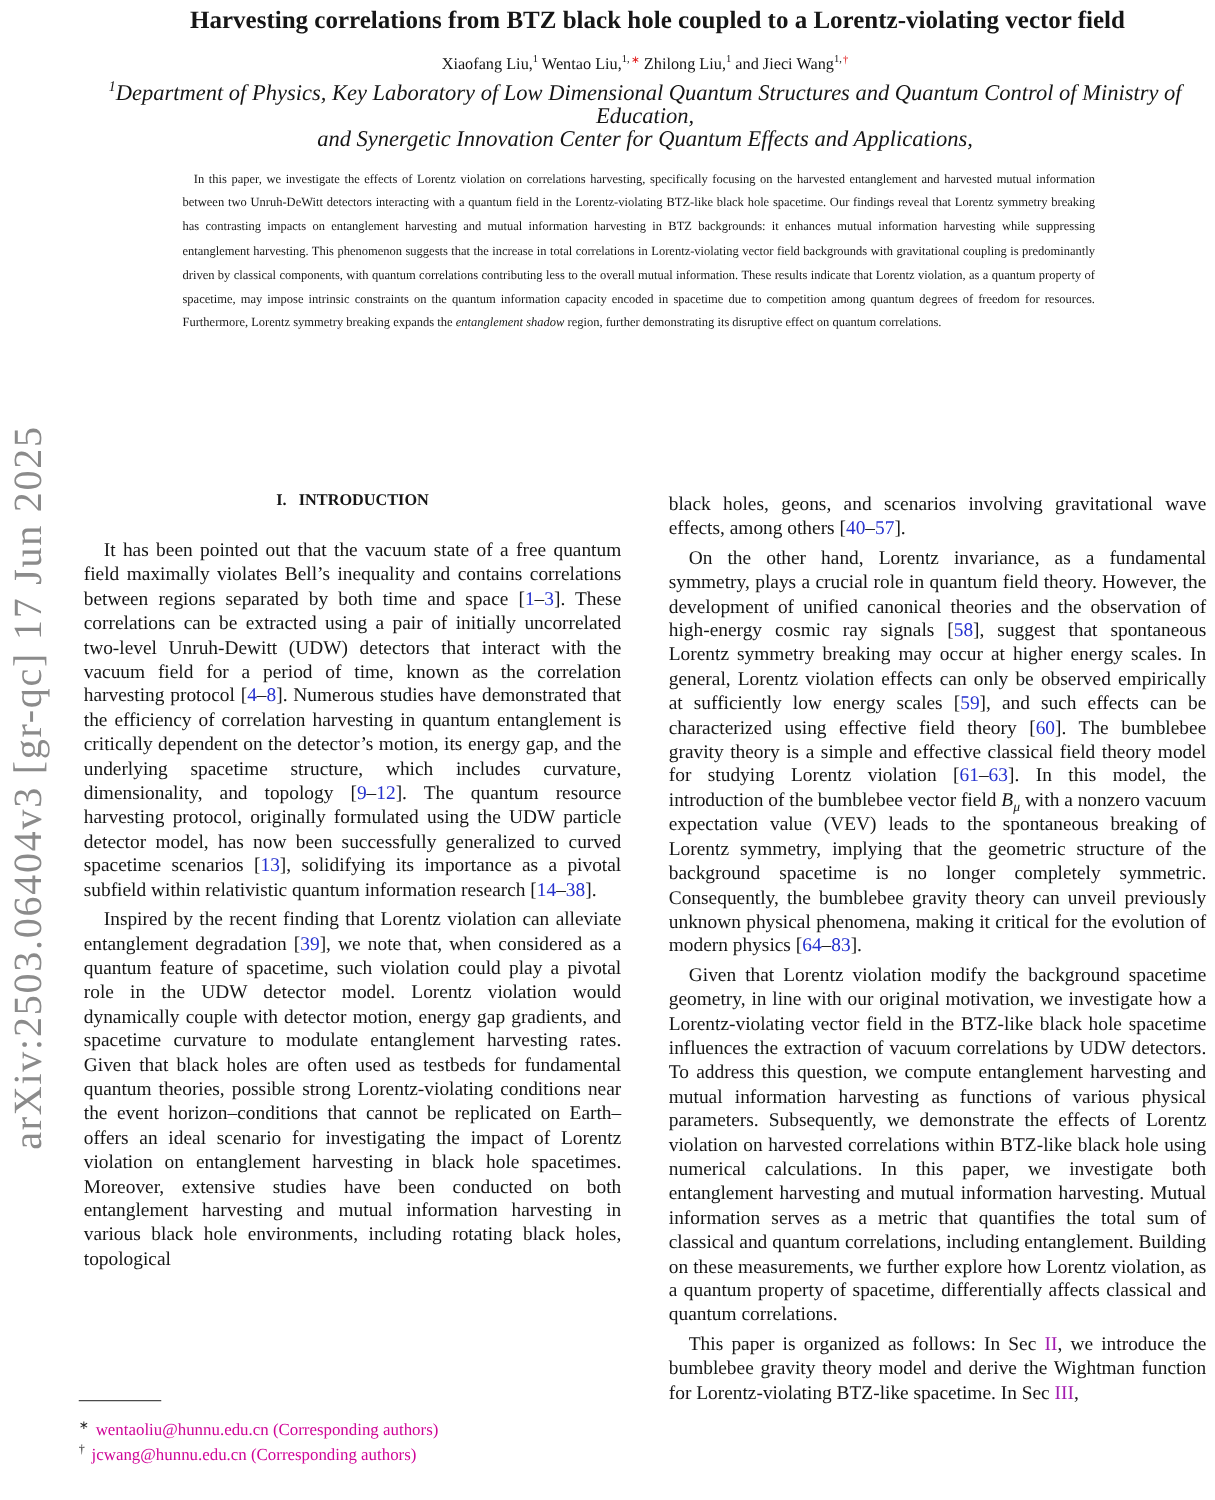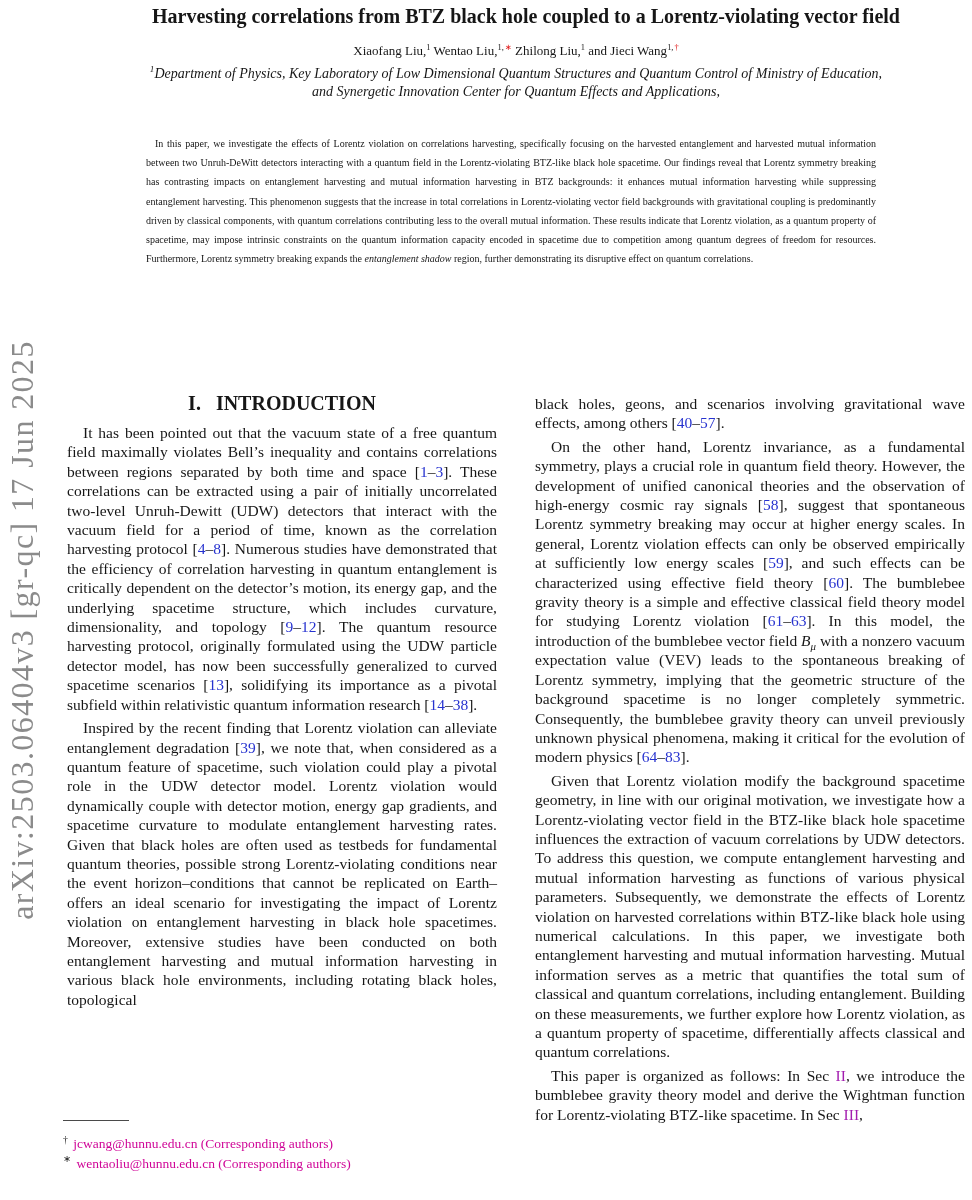--- a/index.html
+++ b/index.html
@@ -28,37 +28,37 @@
   #title{
     position:absolute;top:4px;left:73px;width:906px;
     text-align:center;font-weight:bold;font-size:20px;line-height:24px;
   }
   #authors{
     position:absolute;top:41px;left:63px;width:906px;
     text-align:center;font-size:13px;line-height:19px;
   }
   #affiliation{
     position:absolute;top:65px;left:63px;width:906px;
-    text-align:center;font-style:italic;font-size:14px;line-height:18.4px;
+    text-align:center;font-style:italic;font-size:18px;line-height:18.4px;
   }
   
   #abstract{
     position:absolute;top:134px;left:146px;width:730px;
     font-size:10px;line-height:19.2px;text-align:justify;
     text-indent:9px;
   }
   
   .col{position:absolute;top:390px;width:438px;overflow:hidden;}
   #col-left{left:63px;height:722px;}
   #col-right{left:531px;height:810px;}
   .col p{margin:4px;font-size:15.5px;line-height:19.4px;text-align:justify;}
   .col p.indent{text-indent:16px;}
   #sec-heading{
-    text-align:center;font-weight:bold;font-size:20px;
-    margin:2px 0 8px 0;
+    text-align:center;font-weight:bold;font-size:13px;
+    margin:2px 0 23px 0;
   }
   
   #footnote-block{position:absolute;left:63px;top:1120px;width:438px;}
   #footnote-rule{width:66px;border:none;border-top:1.6px solid #4a4a4a;margin:0 0 13px 0;}
   .footnote{font-size:13.5px;line-height:19.5px;margin:0;}
   
   .s-p{}
   .s-cite{color:#2632cf;}
   .s-red{color:#a21caf;}
   .s-it{font-style:italic;}
@@ -95,17 +95,17 @@
 
   <div id="col-right" class="col">
     <p><span class="s-p">black holes, geons, and scenarios involving gravitational wave effects, among others [</span><span class="s-cite">40</span><span class="s-p">–</span><span class="s-cite">57</span><span class="s-p">].</span></p>
     <p class="indent"><span class="s-p">On the other hand, Lorentz invariance, as a fundamental symmetry, plays a crucial role in quantum field theory. However, the development of unified canonical theories and the observation of high-energy cosmic ray signals [</span><span class="s-cite">58</span><span class="s-p">], suggest that spontaneous Lorentz symmetry breaking may occur at higher energy scales. In general, Lorentz violation effects can only be observed empirically at sufficiently low energy scales [</span><span class="s-cite">59</span><span class="s-p">], and such effects can be characterized using effective field theory [</span><span class="s-cite">60</span><span class="s-p">]. The bumblebee gravity theory is a simple and effective classical field theory model for studying Lorentz violation [</span><span class="s-cite">61</span><span class="s-p">–</span><span class="s-cite">63</span><span class="s-p">]. In this model, the introduction of the bumblebee vector field </span><span class="s-mi">B</span><span class="s-msub">μ</span><span class="s-p"> with a nonzero vacuum expectation value (VEV) leads to the spontaneous breaking of Lorentz symmetry, implying that the geometric structure of the background spacetime is no longer completely symmetric. Consequently, the bumblebee gravity theory can unveil previously unknown physical phenomena, making it critical for the evolution of modern physics [</span><span class="s-cite">64</span><span class="s-p">–</span><span class="s-cite">83</span><span class="s-p">].</span></p>
     <p class="indent"><span class="s-p">Given that Lorentz violation modify the background spacetime geometry, in line with our original motivation, we investigate how a Lorentz-violating vector field in the BTZ-like black hole spacetime influences the extraction of vacuum correlations by UDW detectors. To address this question, we compute entanglement harvesting and mutual information harvesting as functions of various physical parameters. Subsequently, we demonstrate the effects of Lorentz violation on harvested correlations within BTZ-like black hole using numerical calculations. In this paper, we investigate both entanglement harvesting and mutual information harvesting. Mutual information serves as a metric that quantifies the total sum of classical and quantum correlations, including entanglement. Building on these measurements, we further explore how Lorentz violation, as a quantum property of spacetime, differentially affects classical and quantum correlations.</span></p>
     <p class="indent"><span class="s-p">This paper is organized as follows: In Sec </span><span class="s-red">II</span><span class="s-p">, we introduce the bumblebee gravity theory model and derive the Wightman function for Lorentz-violating BTZ-like spacetime. In Sec </span><span class="s-red">III</span><span class="s-p">,</span></p>
   </div>
 
   <div id="footnote-block">
     <hr id="footnote-rule">
+    <p class="footnote"><span class="s-fnm">∗</span><span class="s-mag"> wentaoliu@hunnu.edu.cn (Corresponding authors)</span></p>
     <p class="footnote"><span class="s-fnm">†</span><span class="s-mag"> jcwang@hunnu.edu.cn (Corresponding authors)</span></p>
-    <p class="footnote"><span class="s-fnm">∗</span><span class="s-mag"> wentaoliu@hunnu.edu.cn (Corresponding authors)</span></p>
   </div>
 
 </div>
 
 </body></html>

